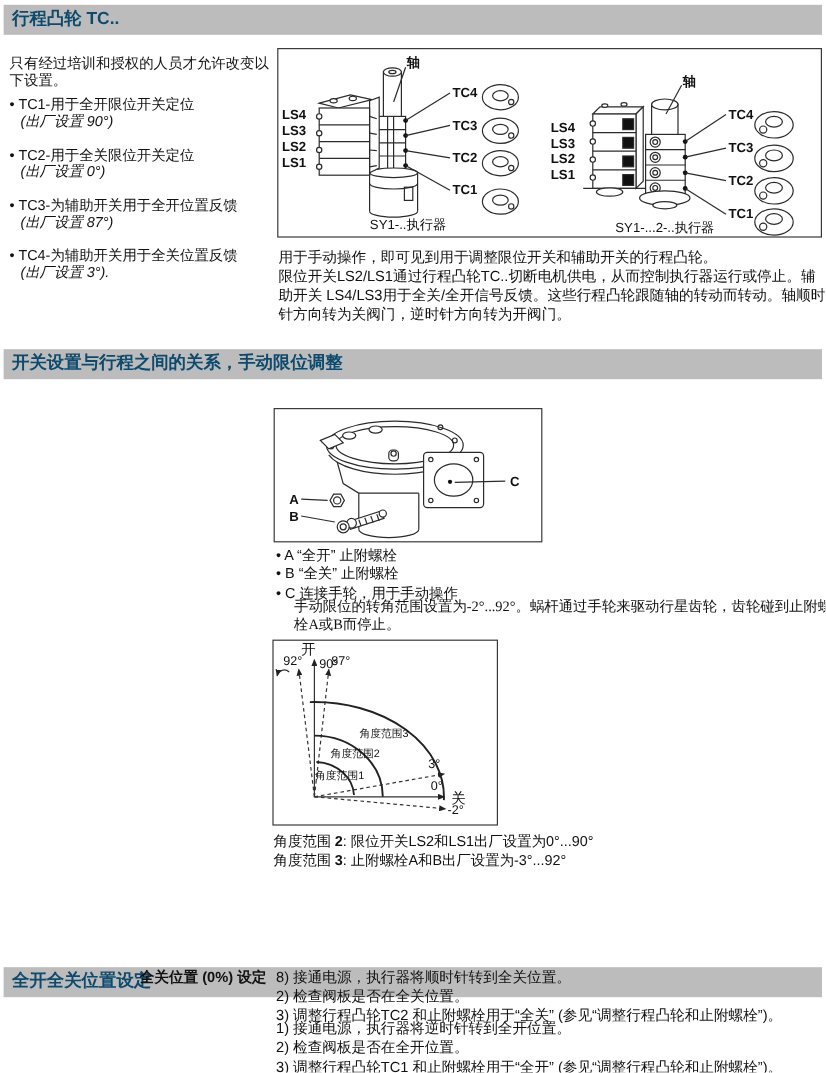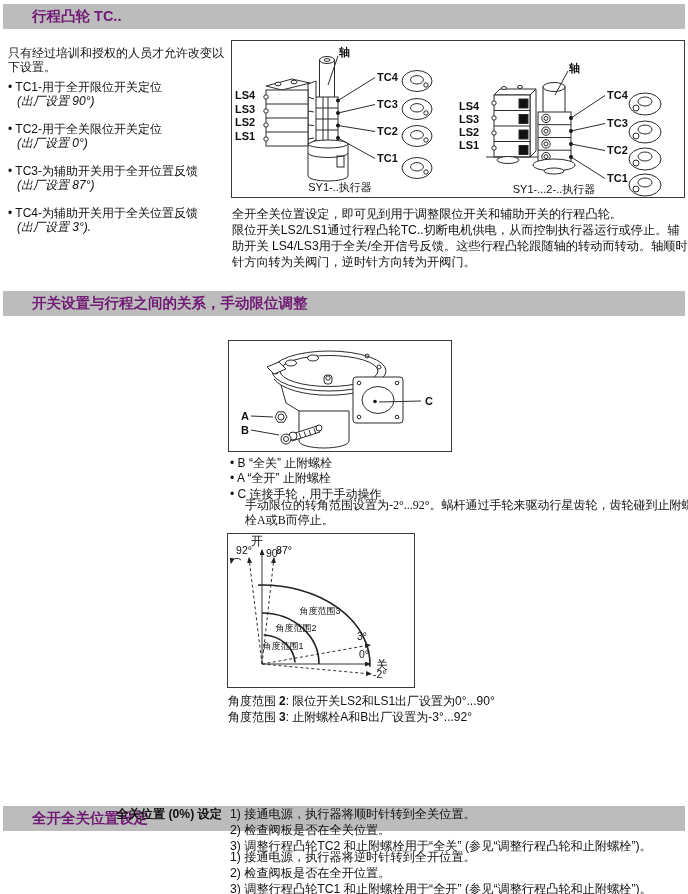--- a/index.html
+++ b/index.html
@@ -1,20 +1,20 @@
 <!DOCTYPE html>
 <html style="--bar: #bcbcbc;"><head>
 <meta charset="utf-8">
 <style>
   html,body{margin:0;padding:0;background:#fff;}
   .page{position:relative;width:688px;height:894px;background:#fff;overflow:hidden;
         font-family:"Liberation Sans","DejaVu Sans",sans-serif;color:#111;}
   .bar{position:absolute;left:3px;width:682px;height:25px;background:var(--bar,#bcbcbc);
-       font-weight:bold;font-size:14.5px;line-height:25px;padding-left:29px;
-       box-sizing:border-box;color:#701a75;}
+       font-weight:bold;font-size:14.5px;line-height:25px;padding-left:7px;
+       box-sizing:border-box;color:#0c4a6e;}
   .figbox{position:absolute;border:1px solid #3a3a3a;background:#fff;box-sizing:border-box;}
   .txt{position:absolute;font-size:12px;line-height:14px;}
   .intro{left:8px;top:46px;width:220px;}
   .bullet{left:8px;width:220px;}
   .bullet .l1::before{content:"• ";}
   .bullet .l2{margin-left:9px;font-style:italic;}
   .body-text{left:232px;top:206px;width:456px;font-size:12.2px;line-height:16px;}
   .body-text p{margin:0;}
   .s2-bullets{left:230px;top:456px;width:440px;font-size:12px;line-height:15.3px;}
   .s2-bullets div::before{content:"•  ";}
@@ -233,21 +233,21 @@
       <text class="lbl" x="227" y="108">LS1</text>
       <text class="lbl" x="375" y="58">TC4</text>
       <text class="lbl" x="375" y="86">TC3</text>
       <text class="lbl" x="375" y="113">TC2</text>
       <text class="lbl" x="375" y="141">TC1</text>
       <text class="cap" x="322" y="152" text-anchor="middle">SY1-...2-..执行器</text>
     </svg>
   </div>
 
   <div class="txt body-text">
-    <p>全开全关位置设定，即可见到用于调整限位开关和辅助开关的行程凸轮。</p>
+    <p>用于手动操作，即可见到用于调整限位开关和辅助开关的行程凸轮。</p>
     <p>限位开关LS2/LS1通过行程凸轮TC..切断电机供电，从而控制执行器运行或停止。辅助开关 LS4/LS3用于全关/全开信号反馈。这些行程凸轮跟随轴的转动而转动。轴顺时针方向转为关阀门，逆时针方向转为开阀门。</p>
   </div>
 
   <div class="bar" style="top:291px;">
     <span>开关设置与行程之间的关系，手动限位调整</span>
   </div>
 
   <div class="figbox" style="left:228px;top:340px;width:224px;height:112px;">
     <svg width="222" height="110" viewBox="0 0 222 110">
       <g stroke="#2b2b2b" fill="none" stroke-width="1">
@@ -297,22 +297,22 @@
           <circle cx="57" cy="98" r="2.5"></circle>
         </g>
       </g>
       <text class="lbl" x="12" y="79">A</text>
       <text class="lbl" x="12" y="93">B</text>
       <text class="lbl" x="196" y="64">C</text>
     </svg>
   </div>
 
   <div class="txt s2-bullets">
+    <div>A “全开” 止附螺栓</div>
     <div>B “全关” 止附螺栓</div>
-    <div>A “全开” 止附螺栓</div>
     <div>C 连接手轮，用于手动操作</div>
   </div>
   <div class="txt s2-note">手动限位的转角范围设置为-2°...92°。蜗杆通过手轮来驱动行星齿轮，齿轮碰到止附螺栓A或B而停止。</div>
 
   <div class="figbox" style="left:227px;top:533px;width:188px;height:155px;">
     <svg width="186" height="153" viewBox="0 0 186 153">
       <g stroke="#333" fill="none" stroke-width="1">
 
         <line x1="34" y1="130" x2="34" y2="16" marker-end="url(#ah)"></line>
         <line x1="34" y1="130" x2="142" y2="130" marker-end="url(#ah)"></line>
@@ -347,21 +347,21 @@
     <div><span>角度范围</span><b>2</b><span>: 限位开关LS2和LS1出厂设置为0°...90°</span></div>
     <div><span>角度范围</span><b>3</b><span>: 止附螺栓A和B出厂设置为-3°...92°</span></div>
   </div>
 
   <div class="bar" style="top:806px;">
     <span>全开全关位置设定</span>
   </div>
 
   <div class="proc-label" style="top:806px;">全关位置 (0%) 设定</div>
   <div class="proc-steps" style="top:806px;">
-    <div>1) 接通电源，执行器将顺时针转到全关位置。</div>
+    <div>8) 接通电源，执行器将顺时针转到全关位置。</div>
     <div>2) 检查阀板是否在全关位置。</div>
     <div>3) 调整行程凸轮TC2 和止附螺栓用于“全关” (参见“调整行程凸轮和止附螺栓”)。</div>
   </div>
 
   <div class="proc-steps" style="top:849px;">
     <div>1) 接通电源，执行器将逆时针转到全开位置。</div>
     <div>2) 检查阀板是否在全开位置。</div>
     <div>3) 调整行程凸轮TC1 和止附螺栓用于“全开” (参见“调整行程凸轮和止附螺栓”)。</div>
   </div>
 

